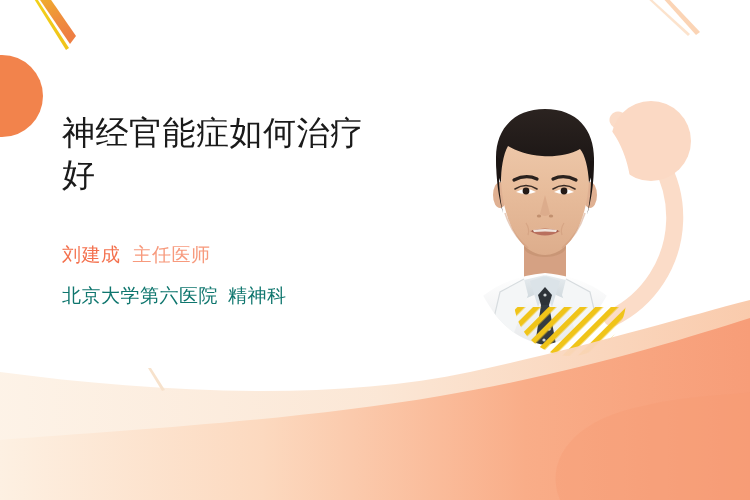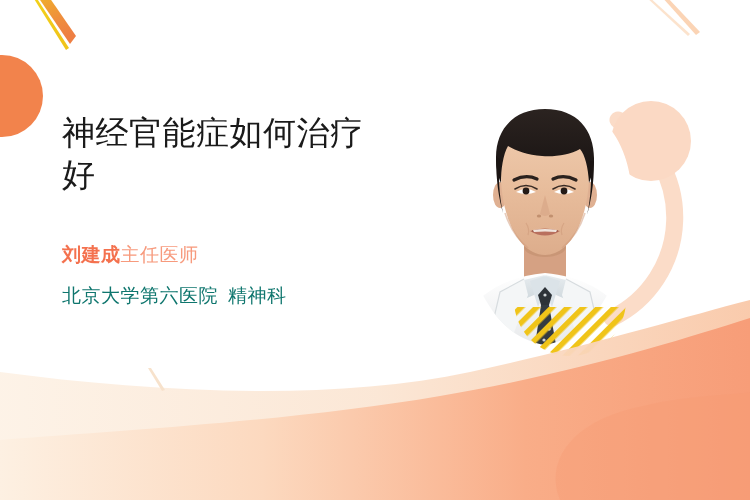--- a/index.html
+++ b/index.html
@@ -51,28 +51,29 @@
     margin: 0;
     width: 330px;
   }
   #byline {
     margin-top: 45px;
     font-size: 19px;
     line-height: 1.5;
     white-space: nowrap;
   }
   #doctor-name {
-    font-weight: 700;
+    font-weight: 400;
     color: #f4714e;
     letter-spacing: 0.5px;
   }
   #doctor-title {
     font-weight: 400;
     color: #f79a7d;
     letter-spacing: 0.5px;
+    margin-left: 12px;
   }
   #affiliation {
     margin-top: 14px;
     font-size: 19px;
     color: #0f766e;
     letter-spacing: 0.5px;
     white-space: nowrap;
   }
   #department {
     margin-left: 10px;

